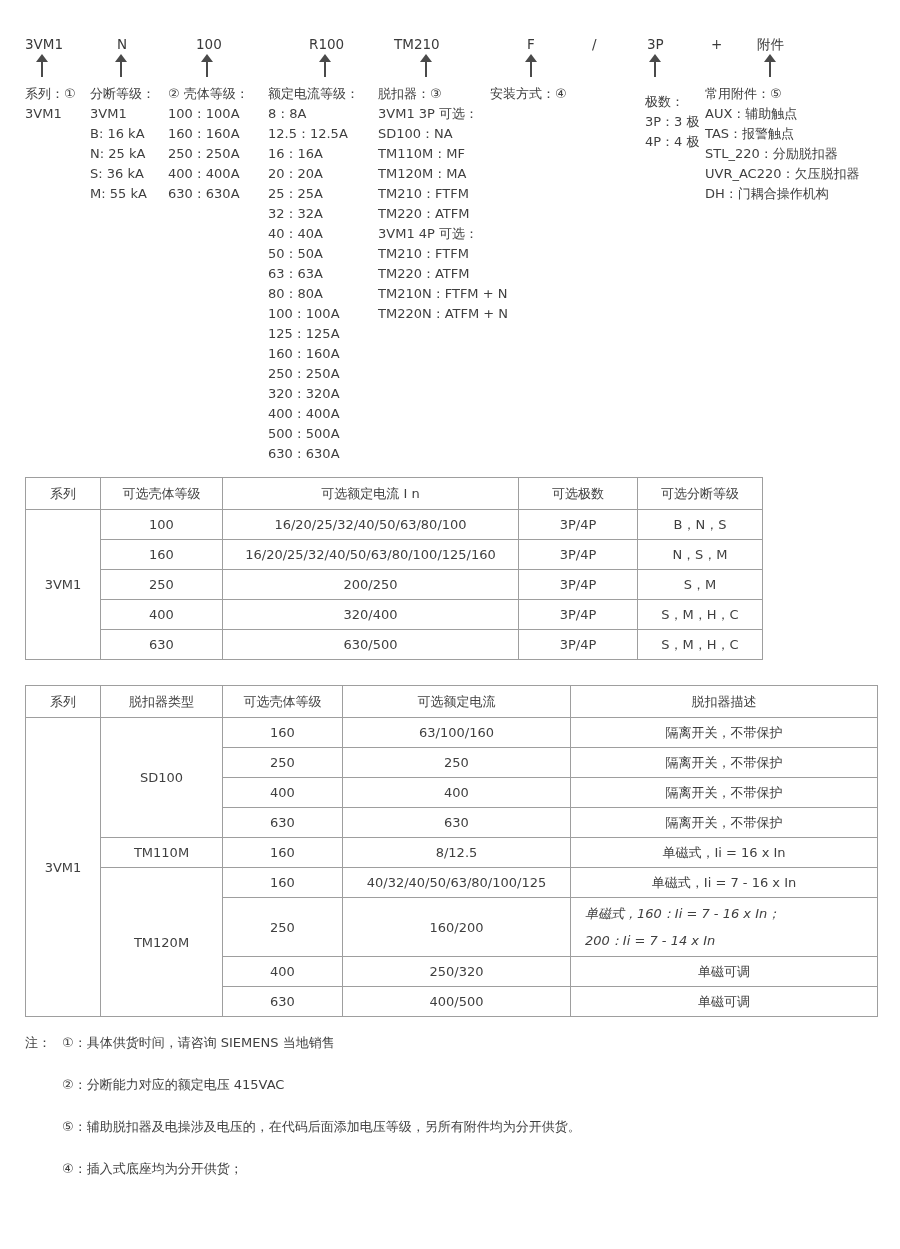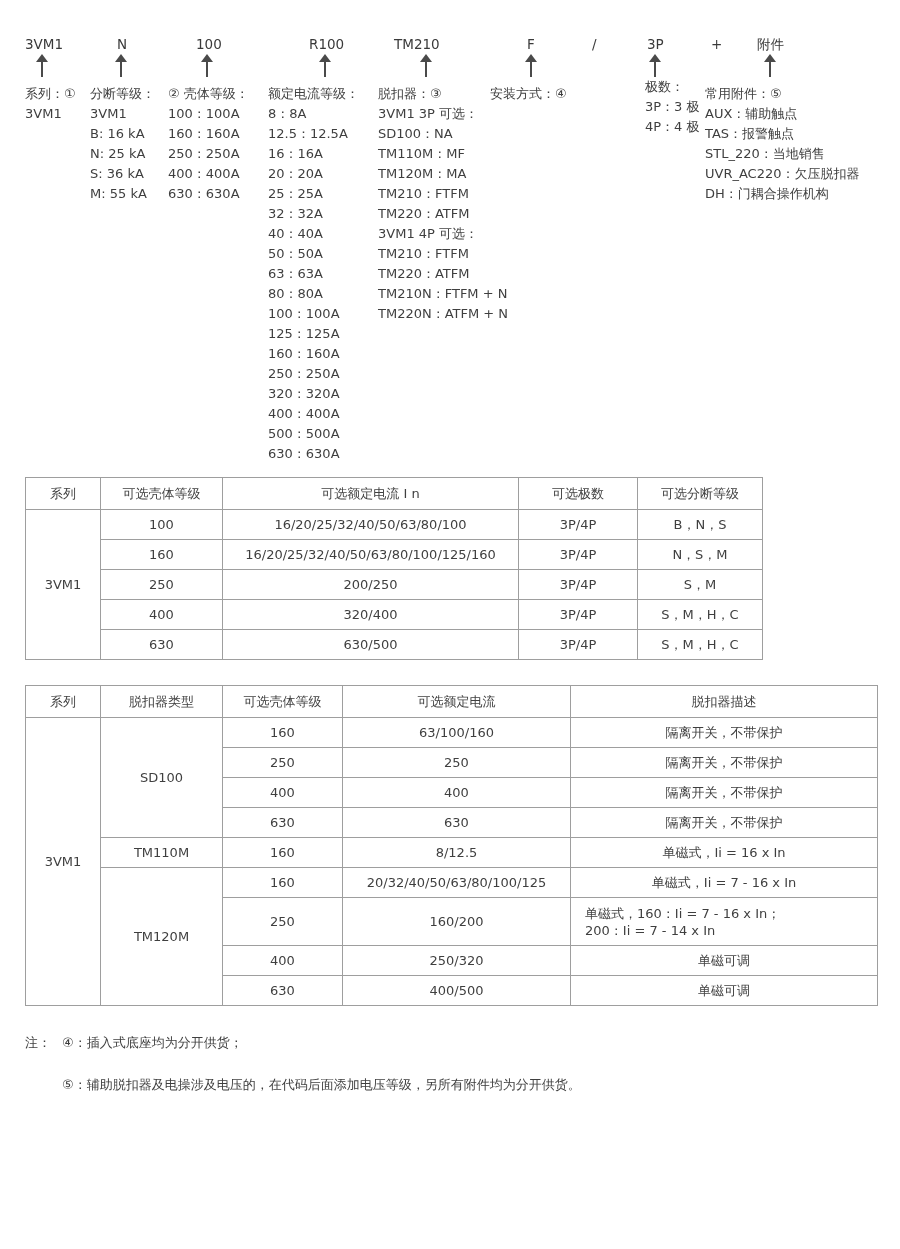--- a/index.html
+++ b/index.html
@@ -26,21 +26,21 @@
   .legend-col .title { line-height:20px; }
   .legend-col .line { line-height:20px; }
 
   
   table { border-collapse:collapse; position:absolute; table-layout:fixed; background:#fff; }
   td { border:1px solid #9e9e9e; text-align:center; vertical-align:middle;
        padding:2px 6px; font-size:13px; color:#3f3f3f; }
   tr { height:30px; }
   tr.hrow { height:32px; }
   td.left { text-align:left; padding-left:14px; }
-  .pre { white-space:pre-line; line-height:17px; }
+  .pre { white-space:pre-line; line-height:27px;font-style:italic; }
   #table1 { left:25px; top:477px; }
   #table2 { left:25px; top:685px; }
 
   
   .notes { position:absolute; left:62px; top:1034px; line-height:18px; }
   .notes .line { margin-bottom:24px; white-space:nowrap; }
   .note-prefix { position:absolute; left:25px; top:1034px; }
 </style>
 </head>
 <body>
@@ -152,33 +152,33 @@
         <div class="line">3VM1 4P 可选：</div>
         <div class="line">TM210：FTFM</div>
         <div class="line">TM220：ATFM</div>
         <div class="line">TM210N：FTFM + N</div>
         <div class="line">TM220N：ATFM + N</div>
       </div>
   </div>
   <div class="legend-col" style="left:490px; top:84px">
     <div class="title">安装方式：④</div>
   </div>
-  <div class="legend-col" style="left:645px; top:77px">
+  <div class="legend-col" style="left:645px; top:92px">
     <div class="title">极数：</div>
     <div>
         <div class="line">3P：3 极</div>
         <div class="line">4P：4 极</div>
       </div>
   </div>
   <div class="legend-col" style="left:705px; top:84px">
     <div class="title">常用附件：⑤</div>
     <div>
         <div class="line">AUX：辅助触点</div>
         <div class="line">TAS：报警触点</div>
-        <div class="line">STL_220：当地销售</div>
+        <div class="line">STL_220：分励脱扣器</div>
         <div class="line">UVR_AC220：欠压脱扣器</div>
         <div class="line">DH：门耦合操作机构</div>
       </div>
   </div>
 
   <table id="table1">
     <colgroup>
         <col style="width:75px">
         <col style="width:122px">
         <col style="width:296px">
@@ -267,21 +267,21 @@
     </tr>
     <tr>
       <td>TM110M</td>
       <td>160</td>
       <td>8/12.5</td>
       <td>单磁式，Ii = 16 x In</td>
     </tr>
     <tr>
       <td rowspan="4">TM120M</td>
       <td>160</td>
-      <td>20/32/40/50/63/80/100/125</td>
+      <td>40/32/40/50/63/80/100/125</td>
       <td>单磁式，Ii = 7 - 16 x In</td>
     </tr>
     <tr style="height:48px">
       <td>250</td>
       <td>160/200</td>
       <td class="left pre">单磁式，160：Ii = 7 - 16 x In；
 200：Ii = 7 - 14 x In</td>
     </tr>
     <tr>
       <td>400</td>
@@ -291,17 +291,19 @@
     <tr>
       <td>630</td>
       <td>400/500</td>
       <td>单磁可调</td>
     </tr>
     </tbody>
   </table>
 
   <span class="note-prefix">注：</span>
   <div class="notes">
+      <div class="line">①：具体供货时间，请咨询 SIEMENS 当地销售</div>
+      <div class="line">②：分断能力对应的额定电压 415VAC</div>
+      <div class="line">⑤：辅助脱扣器及电操涉及电压的，在代码后面添加电压等级，另所有附件均为分开供货。</div>
       <div class="line">④：插入式底座均为分开供货；</div>
-      <div class="line">⑤：辅助脱扣器及电操涉及电压的，在代码后面添加电压等级，另所有附件均为分开供货。</div>
     </div>
 
 </div>
 
 </body></html>

